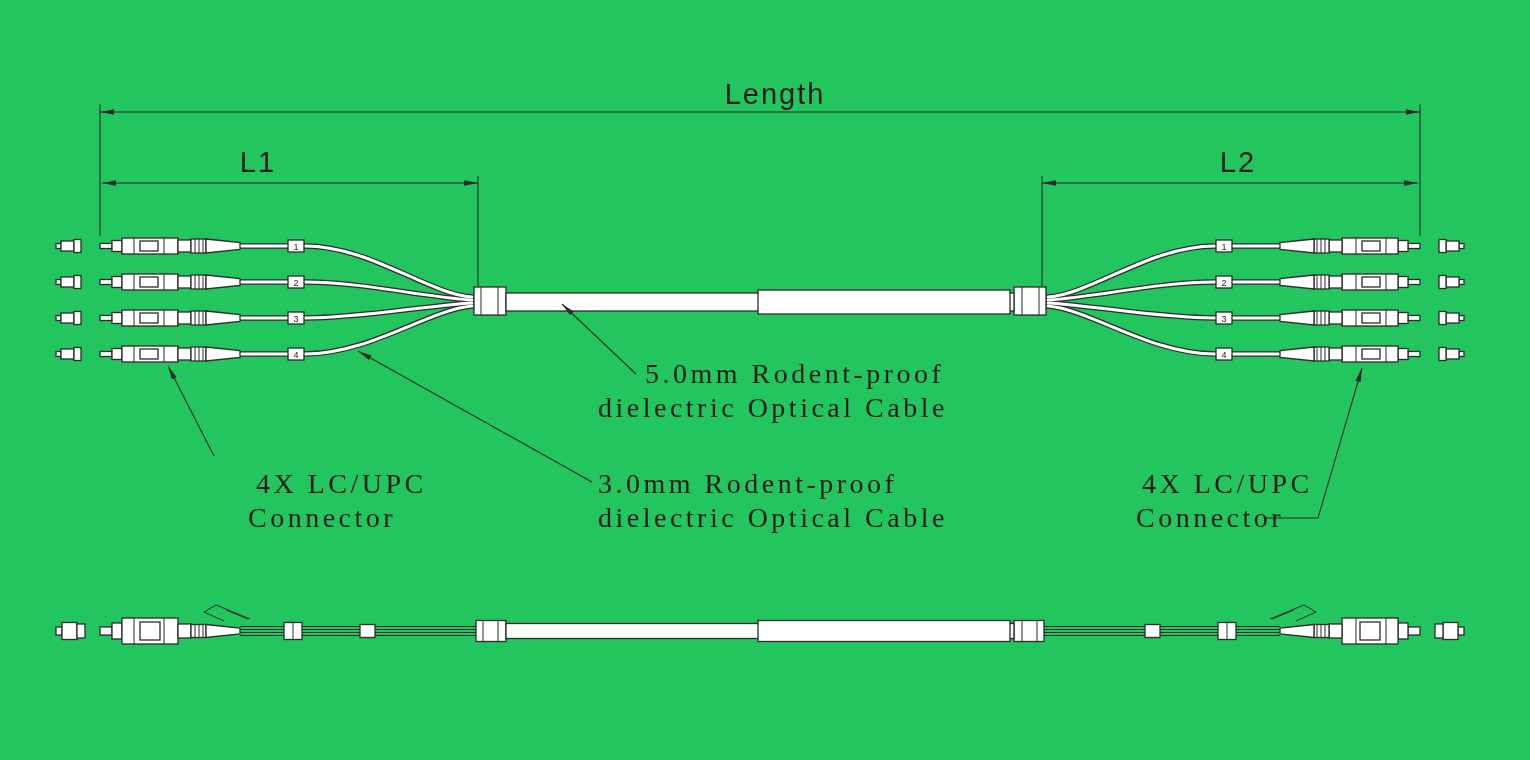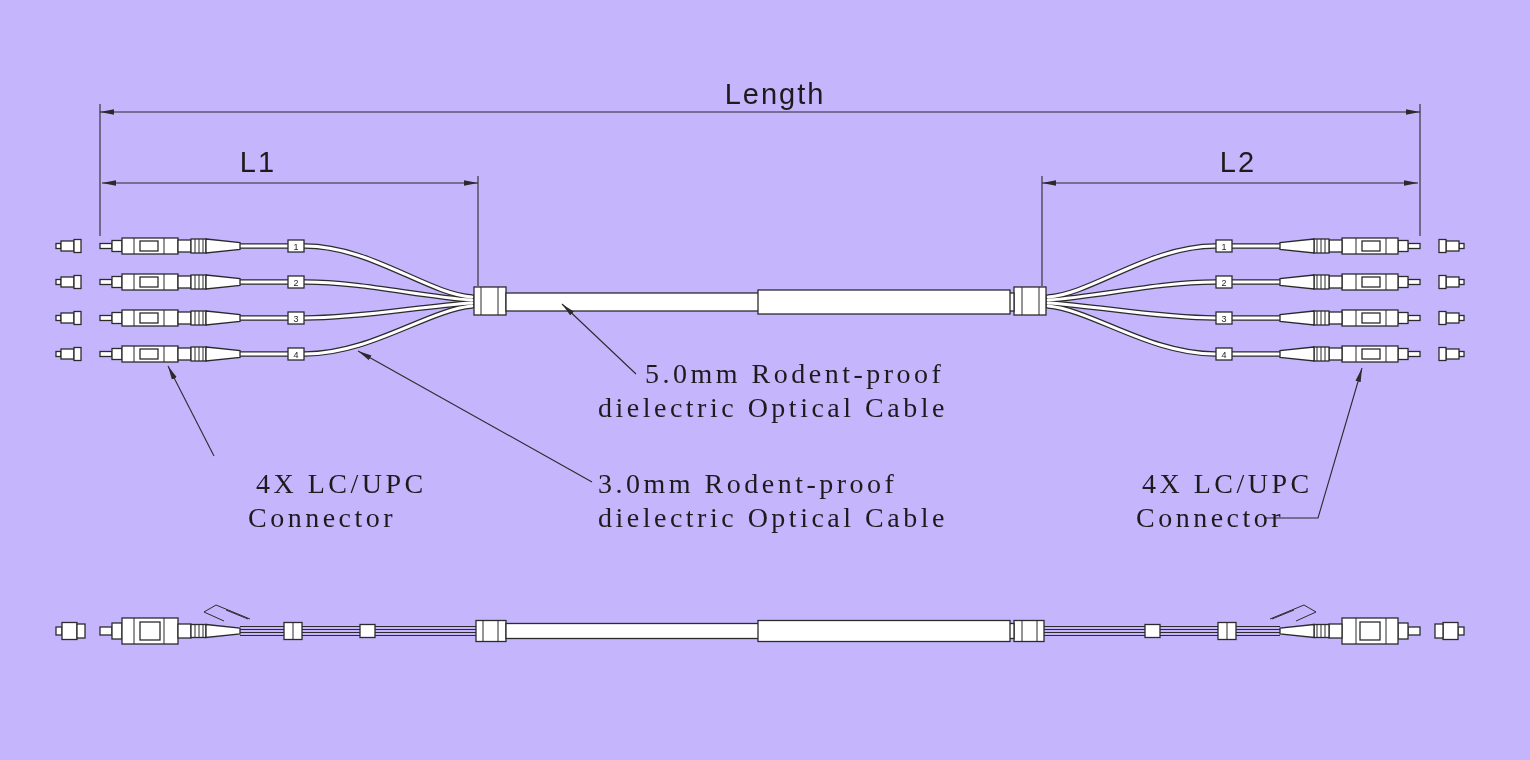--- a/index.html
+++ b/index.html
@@ -1,20 +1,20 @@
 <!DOCTYPE html>
 <html><head>
 <meta charset="utf-8">
 <style>
   * { margin: 0; padding: 0; box-sizing: border-box; }
   html, body { background: #ffffff; }
   body { font-family: "Liberation Sans", sans-serif; }
   .canvas {
     width: 1530px; height: 760px;
-    background: #c4b5fd;
+    background: #22c55e;
     position: relative;
     overflow: hidden;
   }
   svg { display: block; }
   .thin   { stroke: #2b2b2b; stroke-width: 1;   fill: none; }
   .shape  { stroke: #2b2b2b; stroke-width: 1.3; fill: #ffffff; }
   .tube-o { stroke: #2b2b2b; stroke-width: 5.5; fill: none; stroke-linecap: round; }
   .tube-i { stroke: #ffffff; stroke-width: 3;   fill: none; stroke-linecap: round; }
   .dim    { stroke: #2b2b2b; stroke-width: 1.1; fill: none; }
 

